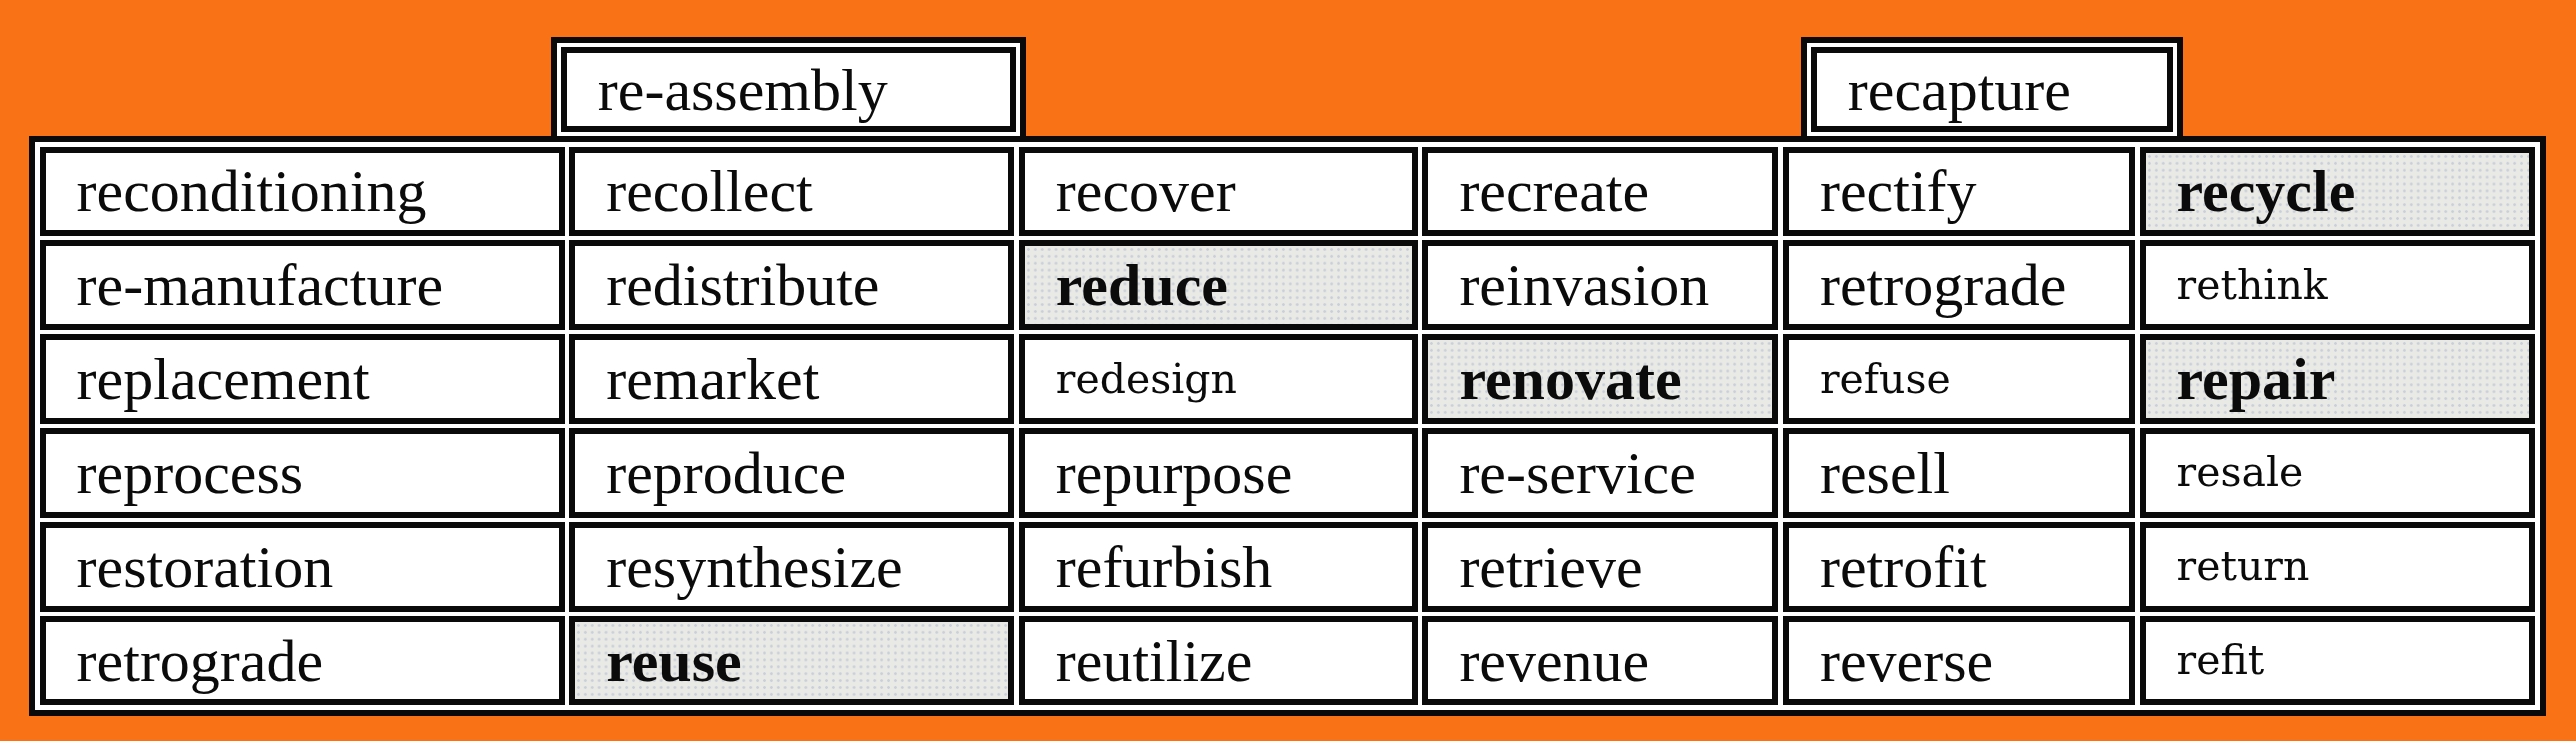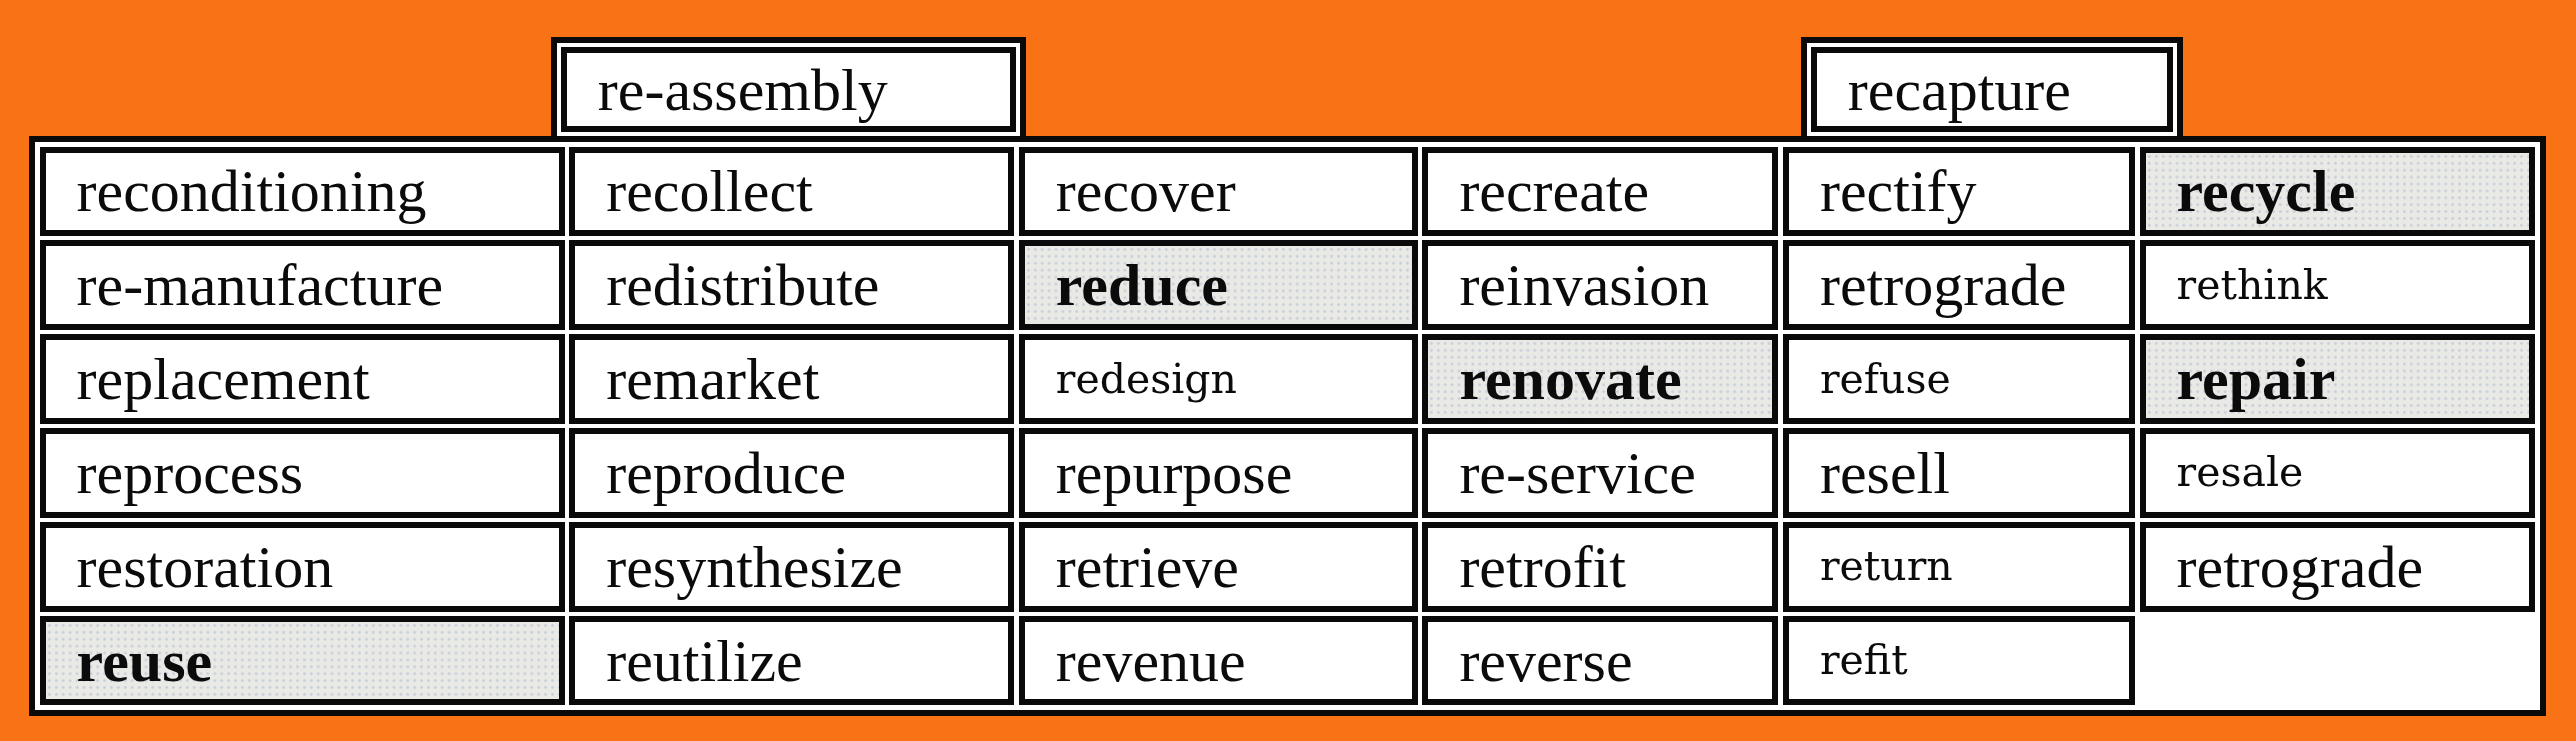--- a/index.html
+++ b/index.html
@@ -119,20 +119,21 @@
       <div class="cell alt">refuse</div>
       <div class="cell hl">repair</div>
       <div class="cell">reprocess</div>
       <div class="cell">reproduce</div>
       <div class="cell">repurpose</div>
       <div class="cell">re-service</div>
       <div class="cell">resell</div>
       <div class="cell alt">resale</div>
       <div class="cell">restoration</div>
       <div class="cell">resynthesize</div>
+      <div class="cell">refurbish</div>
       <div class="cell">retrieve</div>
       <div class="cell">retrofit</div>
       <div class="cell alt">return</div>
       <div class="cell">retrograde</div>
       <div class="cell hl">reuse</div>
       <div class="cell">reutilize</div>
       <div class="cell">revenue</div>
       <div class="cell">reverse</div>
       <div class="cell alt">refit</div>
     </div>

